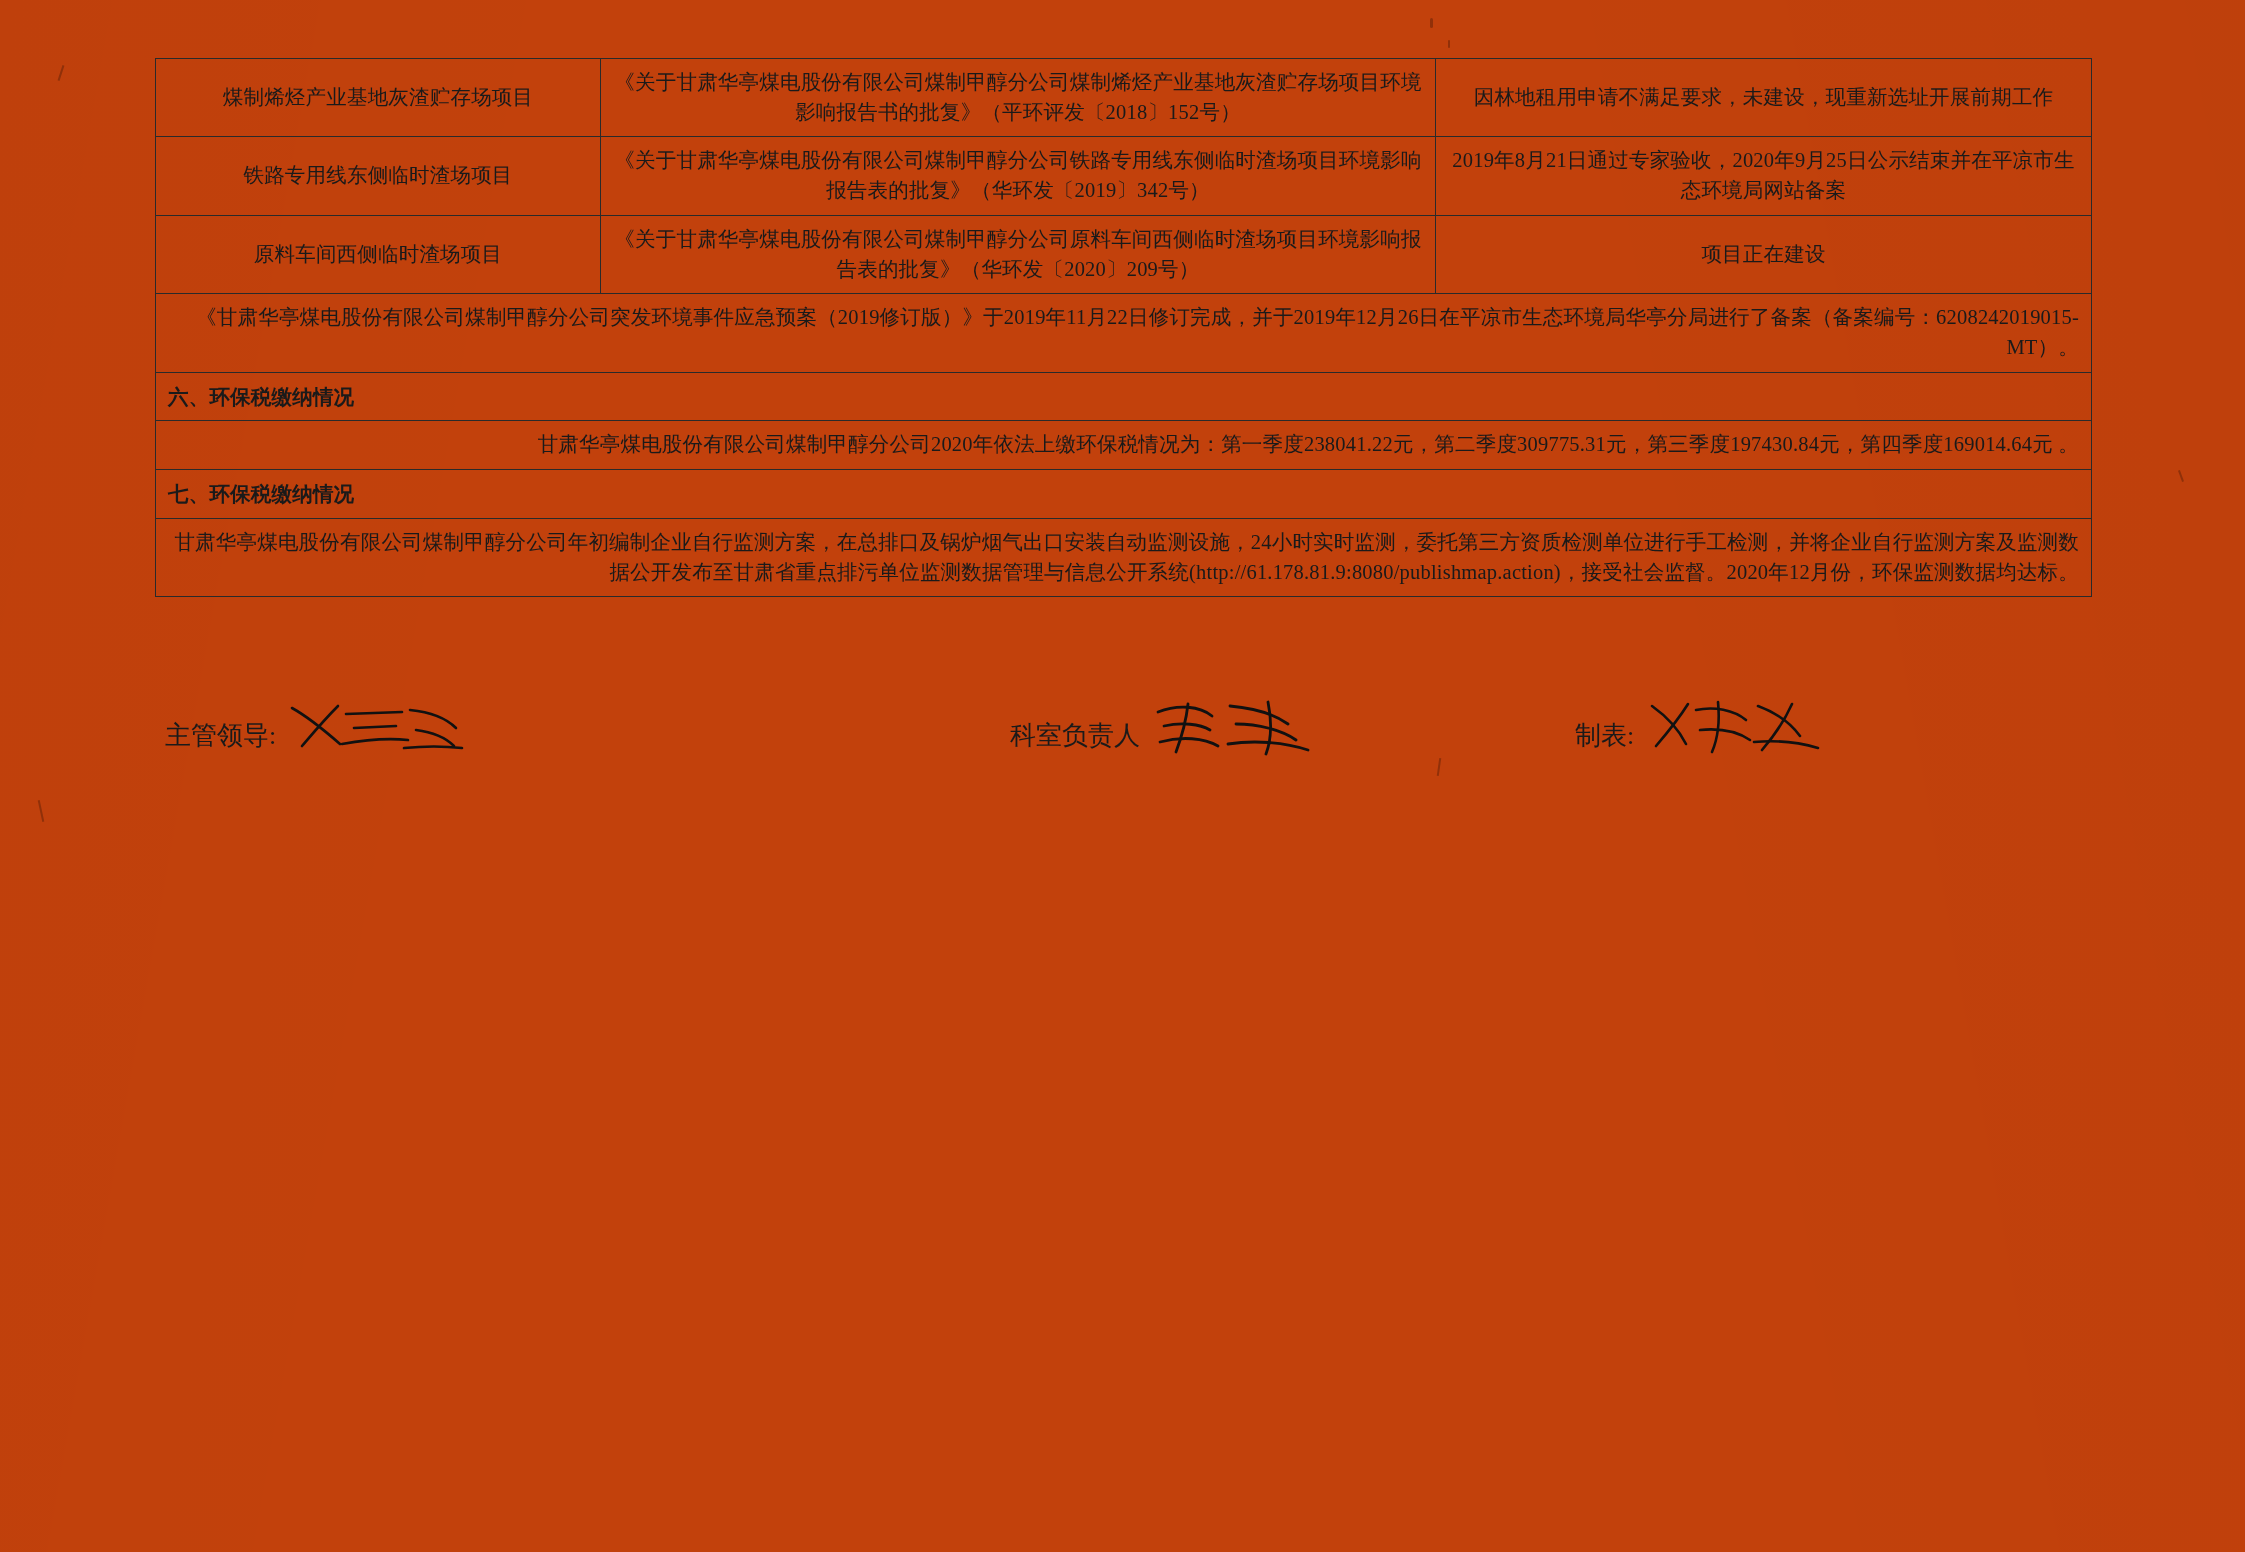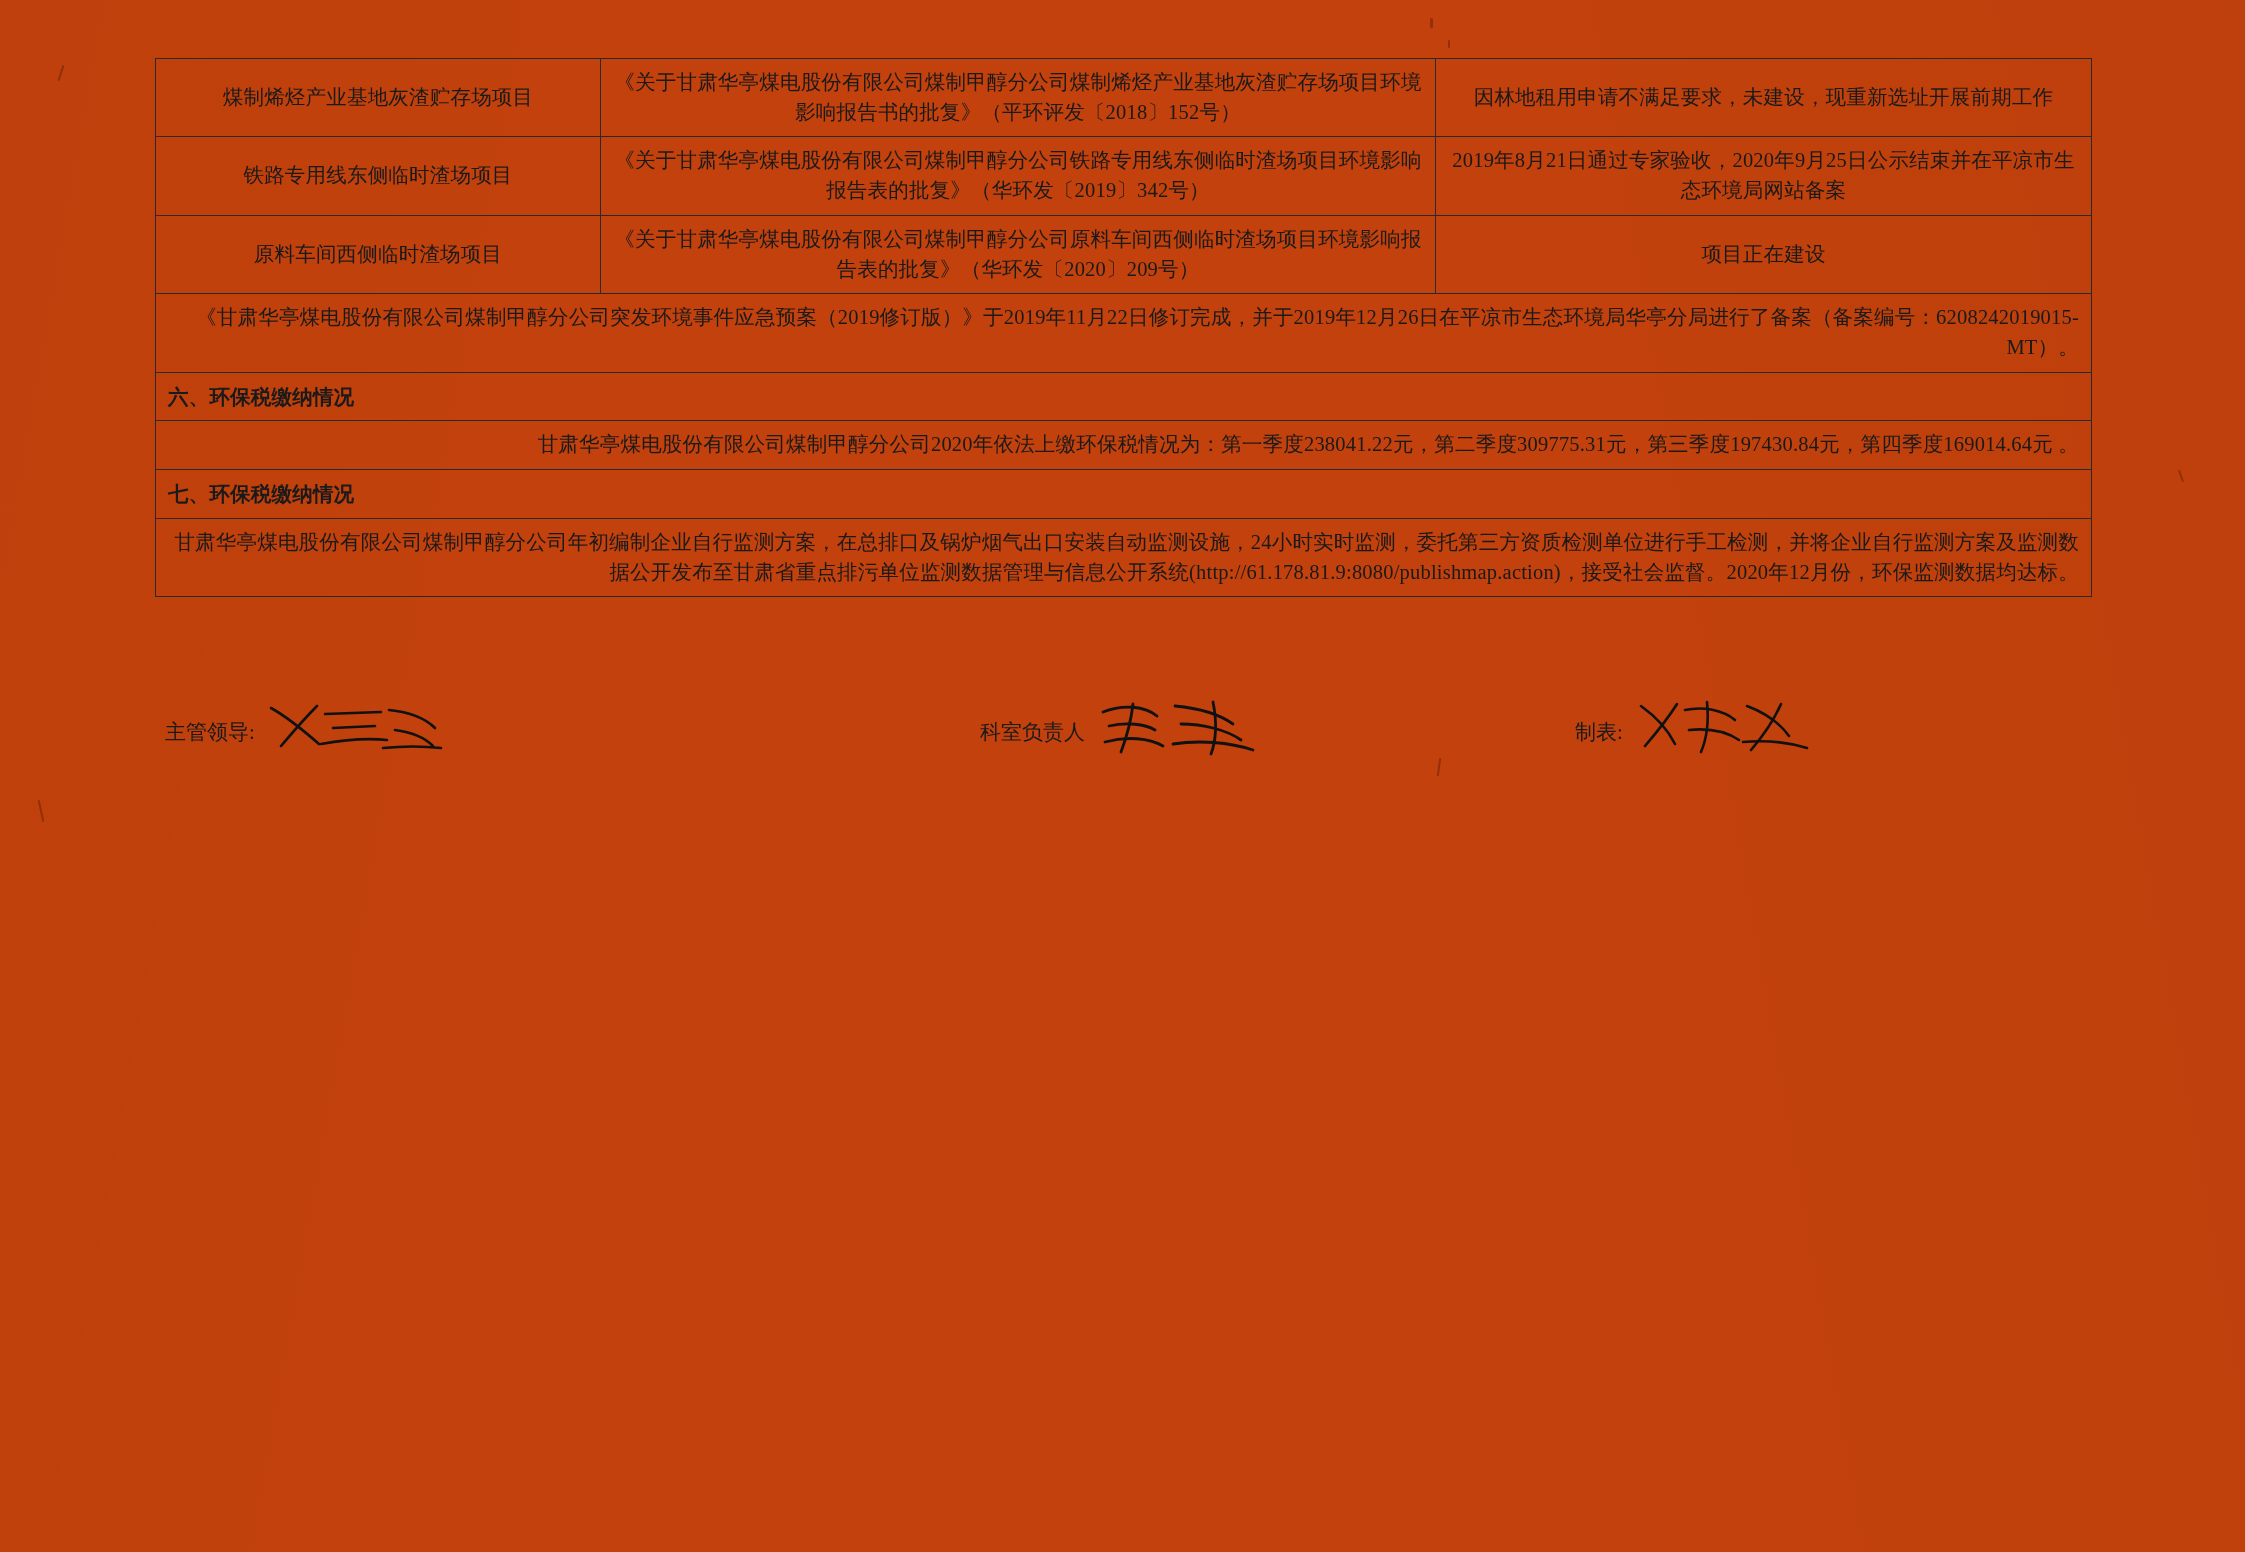--- a/index.html
+++ b/index.html
@@ -75,26 +75,26 @@
 
   .signatures {
     position: absolute;
     left: 155px;
     top: 700px;
     width: 1937px;
     height: 120px;
   }
   .sig-block {
     position: absolute;
-    font-size: 21px;
+    font-size: 26px;
     font-family: "Liberation Serif", "DejaVu Serif", serif;
     white-space: nowrap;
   }
   .sig-1 { left: 10px;   top: 18px; }
-  .sig-2 { left: 825px;  top: 18px; }
+  .sig-2 { left: 855px;  top: 18px; }
   .sig-3 { left: 1420px; top: 18px; }
 
   .sig-ink {
     position: absolute;
     top: -22px;
     left: 100%;
     margin-left: 8px;
     width: 190px;
     height: 64px;
     pointer-events: none;

